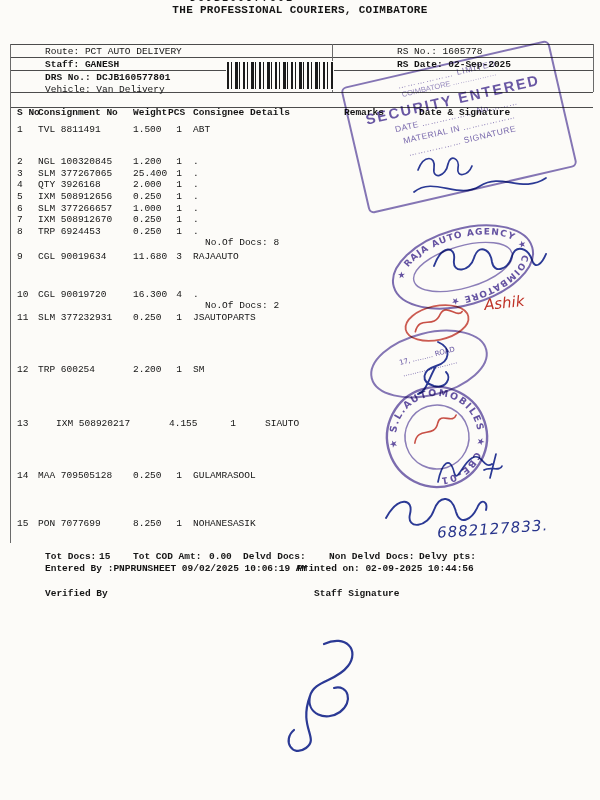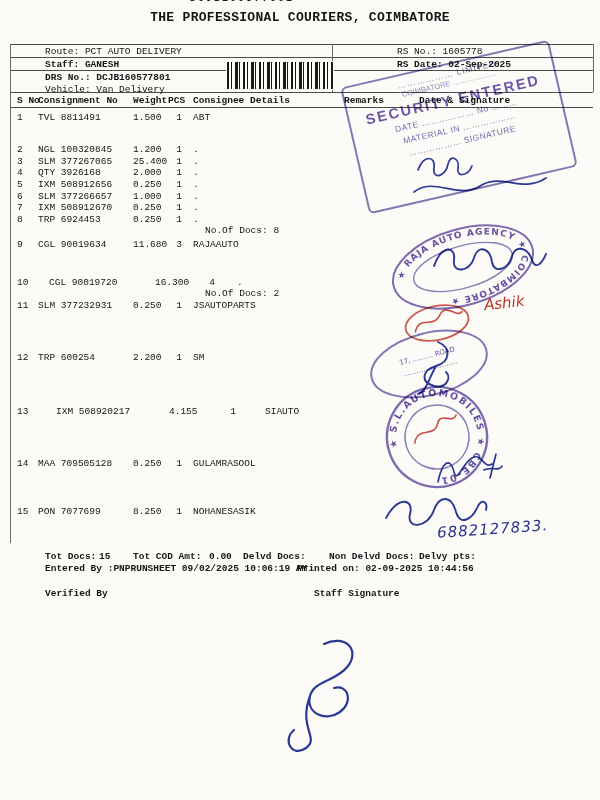--- a/index.html
+++ b/index.html
@@ -17,21 +17,21 @@
   .t95 { font-size:9.5px; line-height:11.6px;padding-left:29px; }
   .row { display:flex; font-size:9.5px; line-height:11.6px; white-space:pre; }
   .c-sno  { width:28px; padding-left:7px; }
   .c-cons { width:95px; }
   .c-wt   { width:35px; text-align:left; }
   .c-pcs  { width:14px; text-align:right; }
   .c-cnee { width:162px; padding-left:11px; }
   .c-rmk  { width:75px; }
   .c-sig  { flex:1; }
   .note-row { font-size:9.5px; line-height:11.6px; padding-left:195px; white-space:pre; }
-  .thead { padding-top:3px; font-weight:bold; }
+  .thead { padding-top:15px; font-weight:bold; }
   .tbody { padding-top:5px; }
   .barcode-wrap { background:#fcfbf8; padding:1px; z-index:4; }
   .barcode {
     width:100%; height:100%;
     background:repeating-linear-gradient(90deg,
       #1a1a1a 0 2px, transparent 2px 4px,
       #1a1a1a 4px 5px, transparent 5px 8px,
       #1a1a1a 8px 11px, transparent 11px 12px,
       #1a1a1a 12px 13px, transparent 13px 16px);
   }
@@ -54,21 +54,21 @@
 </style>
 </head>
 <body>
 
 <div class="page">
 
   <div class="abs clip-top">
     <span>DCJB160577801</span>
   </div>
 
-  <div class="abs ctr b" style="top:10px;font-size:13px;letter-spacing:.3px;">THE PROFESSIONAL COURIERS, COIMBATORE</div>
+  <div class="abs ctr b" style="top:4px;font-size:11px;letter-spacing:.3px;">THE PROFESSIONAL COURIERS, COIMBATORE</div>
 
   <div class="hl" style="left:10px;top:44px;width:583px;"></div>
   <div class="hl" style="left:10px;top:57px;width:583px;"></div>
   <div class="hl" style="left:10px;top:70px;width:583px;"></div>
   <div class="hl" style="left:10px;top:92px;width:583px;"></div>
   <div class="hl" style="left:10px;top:107px;width:583px;"></div>
   <div class="vl" style="left:10px;top:44px;height:499px;"></div>
   <div class="vl" style="left:332px;top:44px;height:48px;"></div>
   <div class="vl" style="left:593px;top:44px;height:48px;"></div>
 
@@ -169,21 +169,21 @@
         <div class="note-row">No.Of Docs: 8</div>
         <div class="row" style="margin-top: 2px;">
       <span class="c-sno">9</span>
       <span class="c-cons">CGL 90019634</span>
       <span class="c-wt">11.680</span>
       <span class="c-pcs">3</span>
       <span class="c-cnee">RAJAAUTO</span>
       <span class="c-rmk"></span>
       <span class="c-sig"></span>
     </div>
-        <div class="row" style="margin-top: 26px; gap: 11px;">
+        <div class="row" style="margin-top: 26px;">
       <span class="c-sno">10</span>
       <span class="c-cons">CGL 90019720</span>
       <span class="c-wt">16.300</span>
       <span class="c-pcs">4</span>
       <span class="c-cnee">.</span>
       <span class="c-rmk"></span>
       <span class="c-sig"></span>
     </div>
         <div class="note-row">No.Of Docs: 2</div>
         <div class="row">

